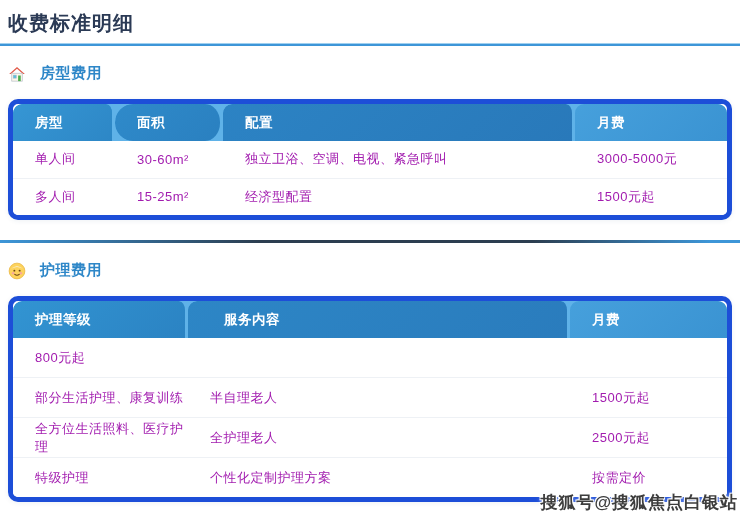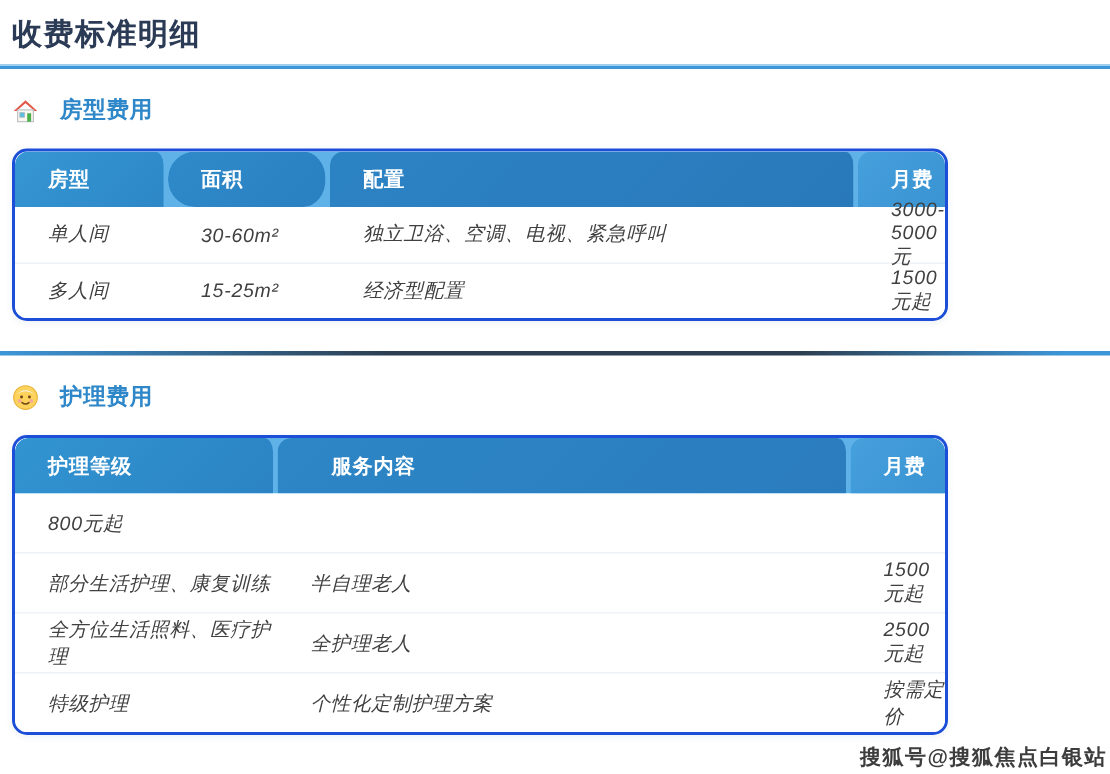--- a/index.html
+++ b/index.html
@@ -34,22 +34,22 @@
     font-size: 15px;
     font-weight: 700;
     color: #2e87c8;
     letter-spacing: 0.5px;
   }
   .section-heading .icon { width: 18px; height: 18px; display: inline-flex; }
   .section-heading .icon svg { width: 18px; height: 18px; }
 
   .fee-table {
     margin: 16px 8px 0 8px;
-    width: 624px;
-    border: 2px solid #1d4ed8;
+    width: 724px;
+    border: 5px solid #1d4ed8;
     border-radius: 10px;
     overflow: hidden;
     box-shadow: 0 1px 5px rgba(40,80,120,0.08);
     background: #ffffff;
   }
   .thead {
     display: grid;
     background: #5fb2e8;
     border-radius: 10px 10px 0 0;
   }
@@ -71,23 +71,22 @@
     display: grid;
     background: #ffffff;
     border-top: 1px solid #eef1f5;
   }
   .tr:first-child { border-top: none; }
   .td {
     display: flex;
     align-items: center;
     padding-left: 22px;
     font-size: 13px;
-    color: #404040;
+    color: #a21caf;
     letter-spacing: 0.5px;
-    font-style: italic;
   }
   .cols-0 .thead, .cols-0 .tr { grid-template-columns: 102px 108px 352px 1fr; }
   .cols-1 .thead, .cols-1 .tr { grid-template-columns: 175px 382px 1fr; }
   .cols-0 .td { height: 36.5px; }
   .cols-1 .td { height: 39px; }
 
   .cols-0 .th:nth-child(1) { background-color: #3394d2; background-image: linear-gradient(135deg,#3696d4,#2d87c6); }
   .cols-0 .th:nth-child(2) { background-image: linear-gradient(135deg,#2f8aca,#2a80c0); border-radius: 18px; }
   .cols-0 .th:nth-child(3) { background-image: linear-gradient(135deg,#2c83c4,#2979ba); }
   .cols-0 .th:nth-child(4) { background-image: linear-gradient(135deg,#46a0dc,#3a93d2); }
@@ -98,21 +97,21 @@
   .section-divider {
     margin-top: 20px;
     height: 3px;
     width: 740px;
     background: linear-gradient(90deg, #3d96d8 0%, #2c3e50 35%, #2c3e50 72%, #3d96d8 96%);
   }
   .watermark {
     position: absolute;
     right: 2px;
     bottom: 2px;
-    font-size: 14px;
+    font-size: 17px;
     font-weight: 700;
     letter-spacing: 1px;
     color: #3d3d3d;
     text-shadow: -1px -1px 0 #fff, 1px -1px 0 #fff, -1px 1px 0 #fff, 1px 1px 0 #fff, 0 0 4px #fff;
     white-space: nowrap;
     margin-left: 19px;
   }
 </style>
 </head>
 <body>

